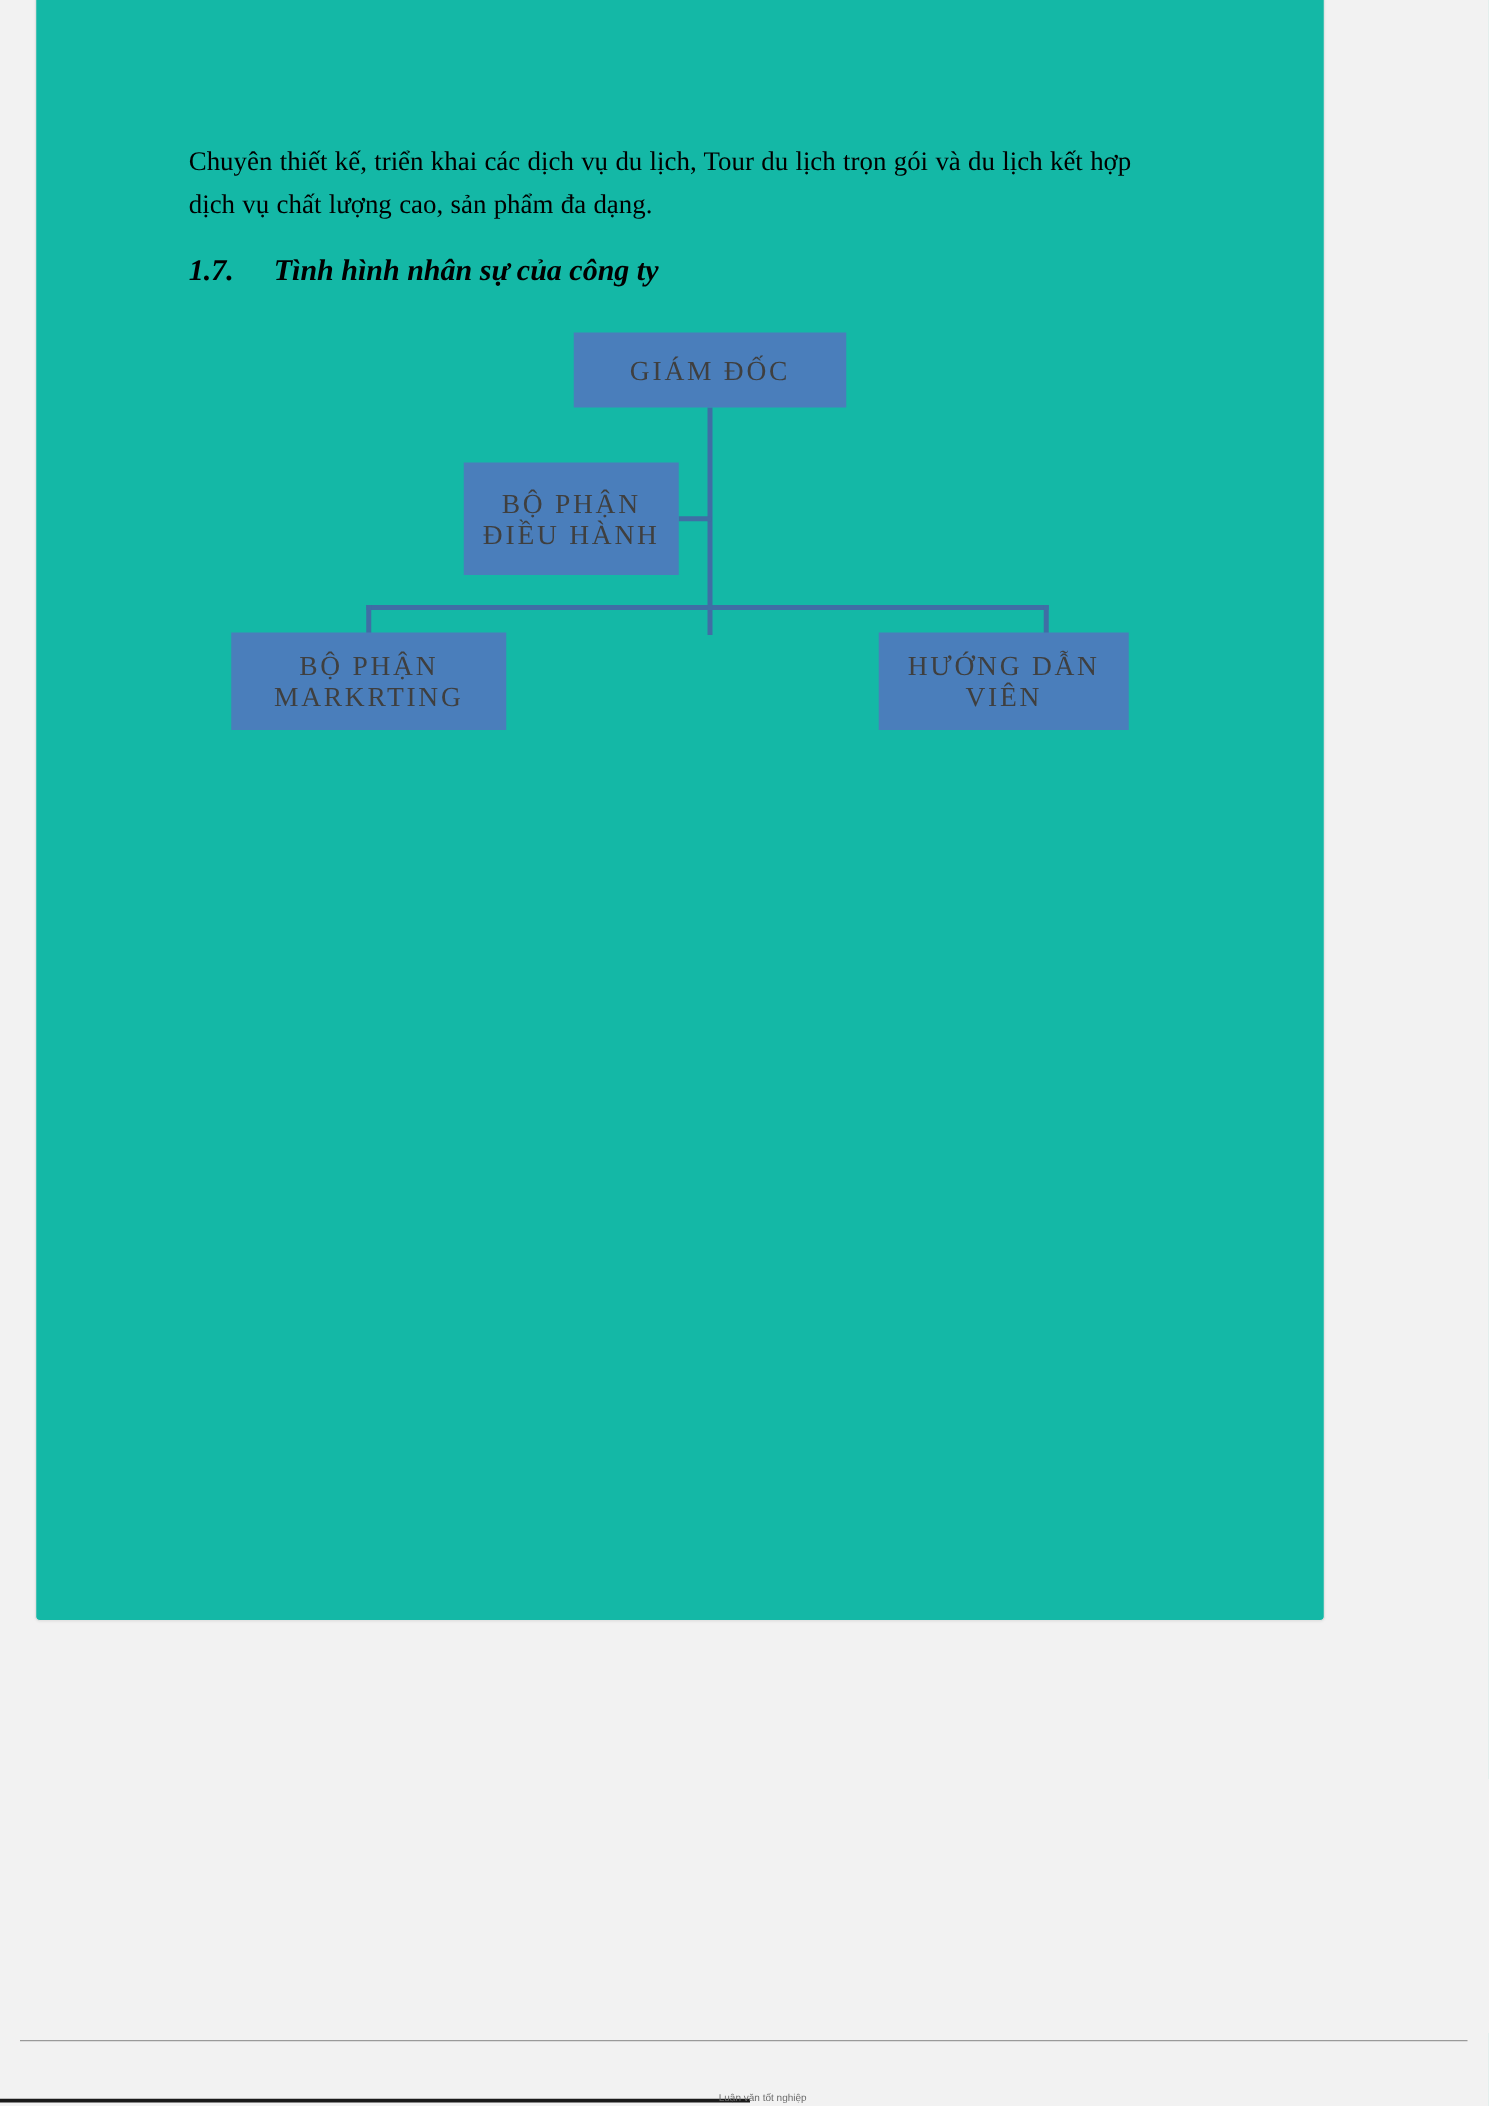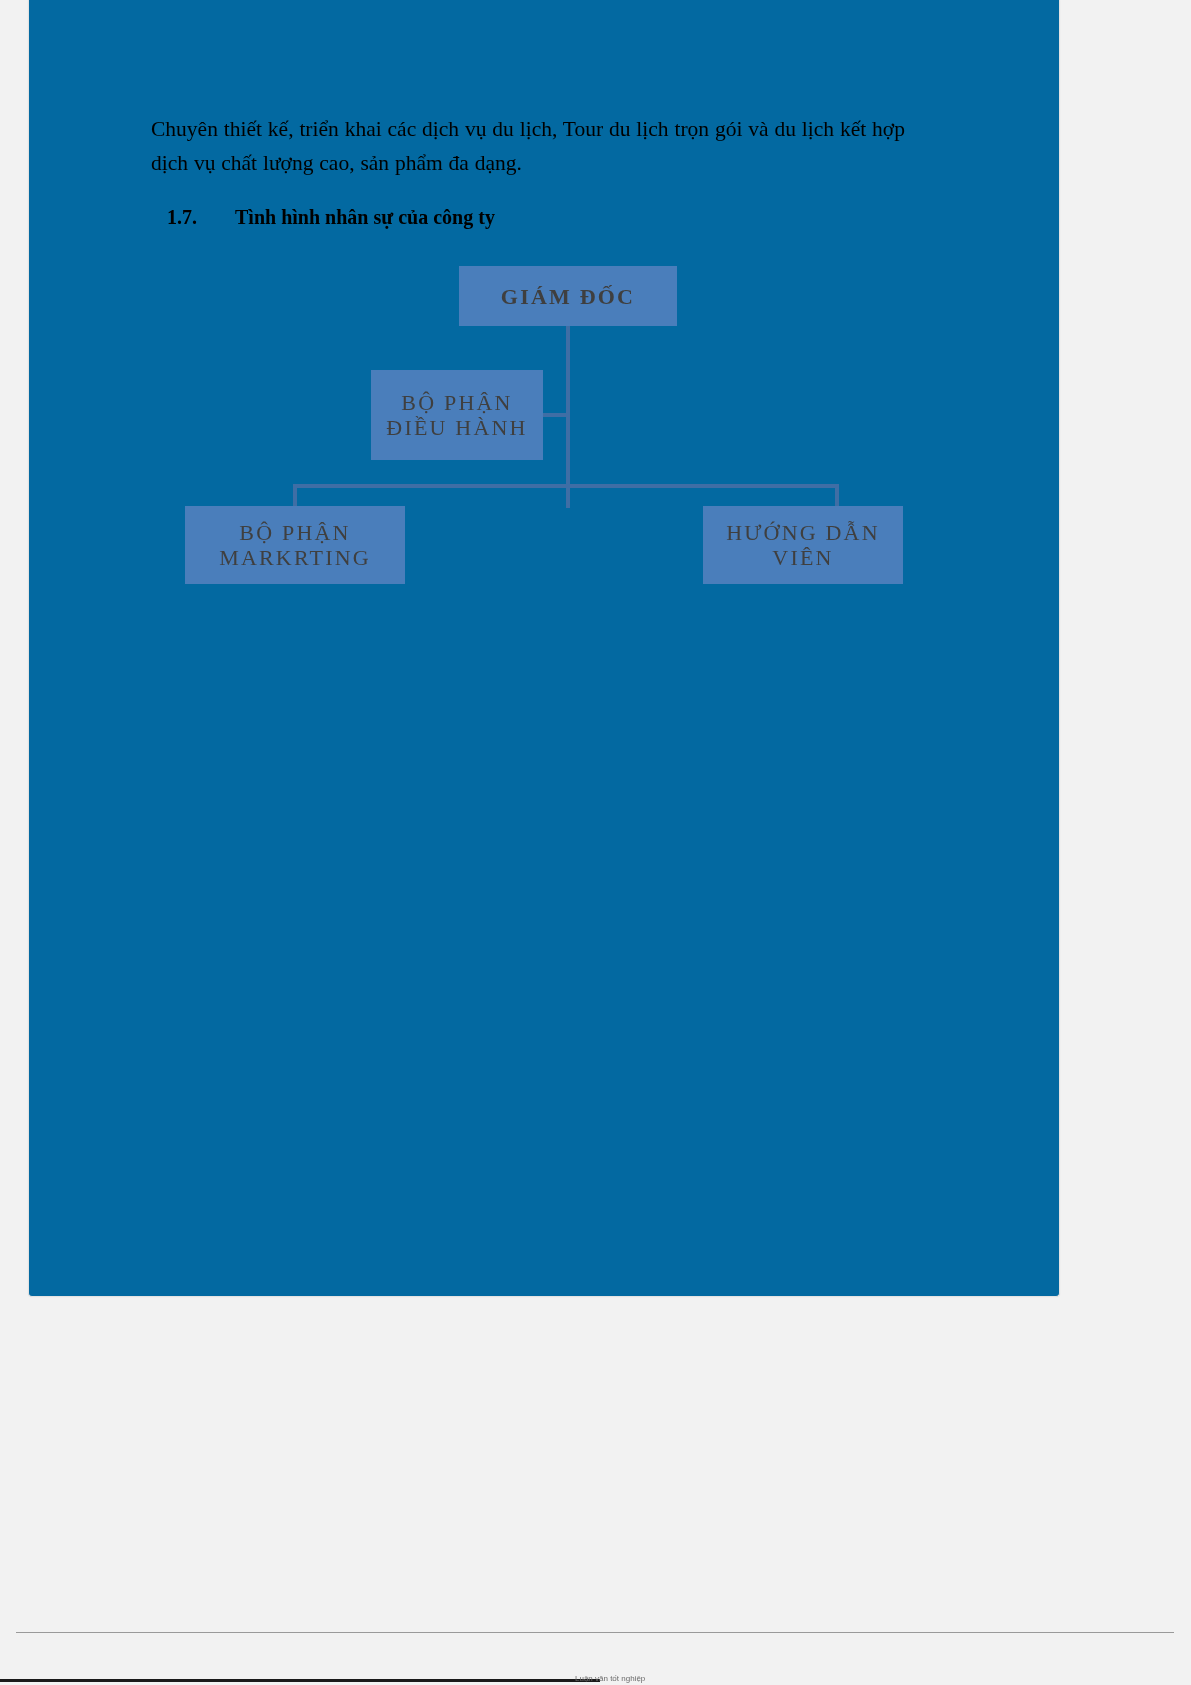--- a/index.html
+++ b/index.html
@@ -15,21 +15,21 @@
     overflow: hidden;
   }
 
   
   #page-sheet {
     position: absolute;
     left: 28px;
     top: 0px;
     width: 1030px;
     height: 1296px;
-    background: #0369a1;
+    background: #14b8a6;
     border: 1px solid #e3e3e3;
     border-top: none;
     border-radius: 0 0 4px 4px;
     box-shadow: 0 0 2px rgba(0,0,0,0.06);
   }
 
   #page-body {
     position: absolute;
     left: 122px;
     top: 112px;
@@ -47,26 +47,27 @@
   }
   .para.intro {
     text-align: justify;
     text-justify: inter-word;
   }
   .para.intro > span {
     display: block;
   }
 
   .heading {
-    margin: 20px 0 0 16px;
-    font-size: 20px;
+    margin: 20px 0 0 0;
+    font-size: 24px;
     font-weight: bold;
     color: #000000;
     line-height: 34px;
     display: flex;
+    font-style: italic;
   }
   .heading .num {
     width: 68px;
     flex: 0 0 68px;
   }
   .heading .htext {
     flex: 1 1 auto;
   }
 
   .para.lead {
@@ -94,21 +95,21 @@
     line-height: 25px;
     box-sizing: border-box;
     padding: 0 6px;
   }
   .node .nlabel {
     display: block;
     width: 100%;
     white-space: pre-line;
   }
 
-  #node-director   { left: 308px; top: 6px;   width: 218px; height: 60px; font-weight: bold; }
+  #node-director   { left: 308px; top: 6px;   width: 218px; height: 60px; }
   #node-operations { left: 220px; top: 110px; width: 172px; height: 90px; }
   #node-marketing  { left: 34px;  top: 246px; width: 220px; height: 78px; }
   #node-accounting { left: 308px; top: 246px; width: 218px; height: 78px; }
   #node-guides     { left: 552px; top: 246px; width: 200px; height: 78px; }
 
   .conn {
     position: absolute;
     background: #3f6ea5;
   }
   

